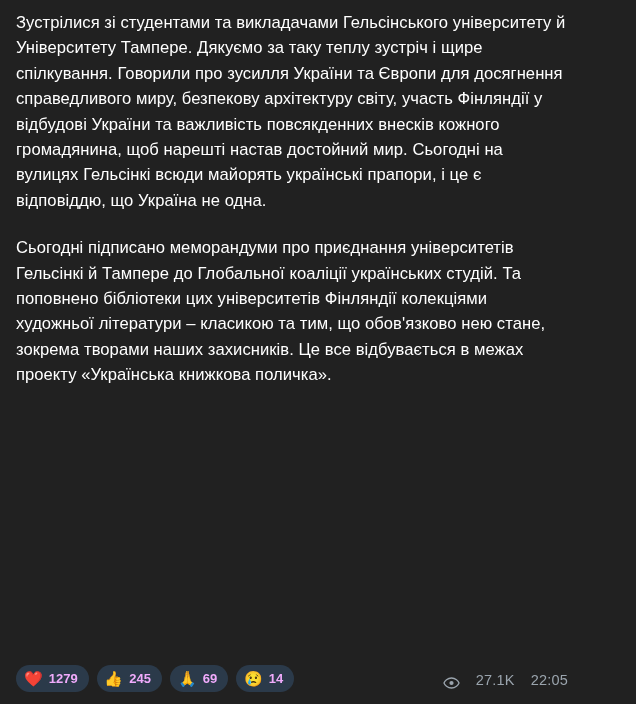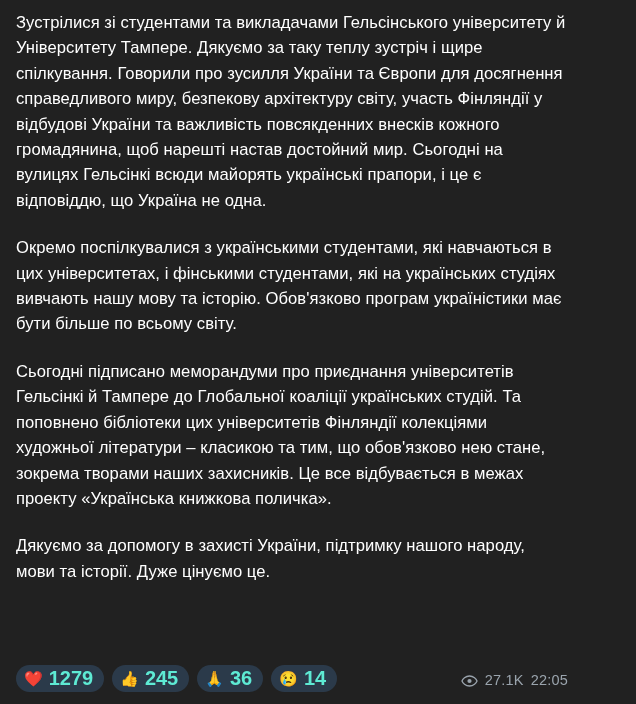--- a/index.html
+++ b/index.html
@@ -51,31 +51,31 @@
     border-radius: 14px;
     padding: 4px 11px 4px 8px;
     height: 19px;
     line-height: 19px;
   }
   .reaction .emoji {
     font-size: 15px;
     line-height: 1;
   }
   .reaction .count {
-    font-size: 20px;
-    color: #5eead4;
+    font-size: 13px;
+    color: #f0abfc;
     font-weight: 600;
   }
   .meta {
     position: absolute;
     right: 16px;
     bottom: 16px;
     display: flex;
-    align-items: center;
-    gap: 7px;
+    align-items: flex-end;
+    gap: 16px;
     color: #9aa4ad;
     font-size: 14.5px;
   }
   .eye-icon {
     display: inline-block;
     width: 17px;
     height: 12px;
     position: relative;
   }
   .views {
@@ -88,37 +88,35 @@
     color: #e8485f;
   }
 </style>
 </head>
 <body>
 
 <div class="message">
 
   <div class="body-text">
     <p class="para">Зустрілися зі студентами та викладачами Гельсінського університету й Університету Тампере. Дякуємо за таку теплу зустріч і щире спілкування. Говорили про зусилля України та Європи для досягнення справедливого миру, безпекову архітектуру світу, участь Фінляндії у відбудові України та важливість повсякденних внесків кожного громадянина, щоб нарешті настав достойний мир. Сьогодні на вулицях Гельсінкі всюди майорять українські прапори, і це є відповіддю, що Україна не одна.</p>
-    <p class="para">Окремо поспілкувалися з українськими студентами, які навчаються в цих університетах, і фінськими студентами, які на українських студіях вивчають нашу мову та історію. Обов'язково програм україністики має бути більше по всьому світу.</p>
     <p class="para">Сьогодні підписано меморандуми про приєднання університетів Гельсінкі й Тампере до Глобальної коаліції українських студій. Та поповнено бібліотеки цих університетів Фінляндії колекціями художньої літератури – класикою та тим, що обов'язково нею стане, зокрема творами наших захисників. Це все відбувається в межах проекту «Українська книжкова поличка».</p>
-    <p class="para">Дякуємо за допомогу в захисті України, підтримку нашого народу, мови та історії. Дуже цінуємо це.</p>
   </div>
 
   <div class="reactions">
     <div class="reaction">
       <span class="emoji heart">❤️</span>
       <span class="count">1279</span>
     </div>
     <div class="reaction">
       <span class="emoji">👍</span>
       <span class="count">245</span>
     </div>
     <div class="reaction">
       <span class="emoji">🙏</span>
-      <span class="count">36</span>
+      <span class="count">69</span>
     </div>
     <div class="reaction">
       <span class="emoji">😢</span>
       <span class="count">14</span>
     </div>
   </div>
 
   <div class="meta">
     <span class="eye-icon">
       <svg width="17" height="12" viewBox="0 0 17 12" fill="none" xmlns="http://www.w3.org/2000/svg">

